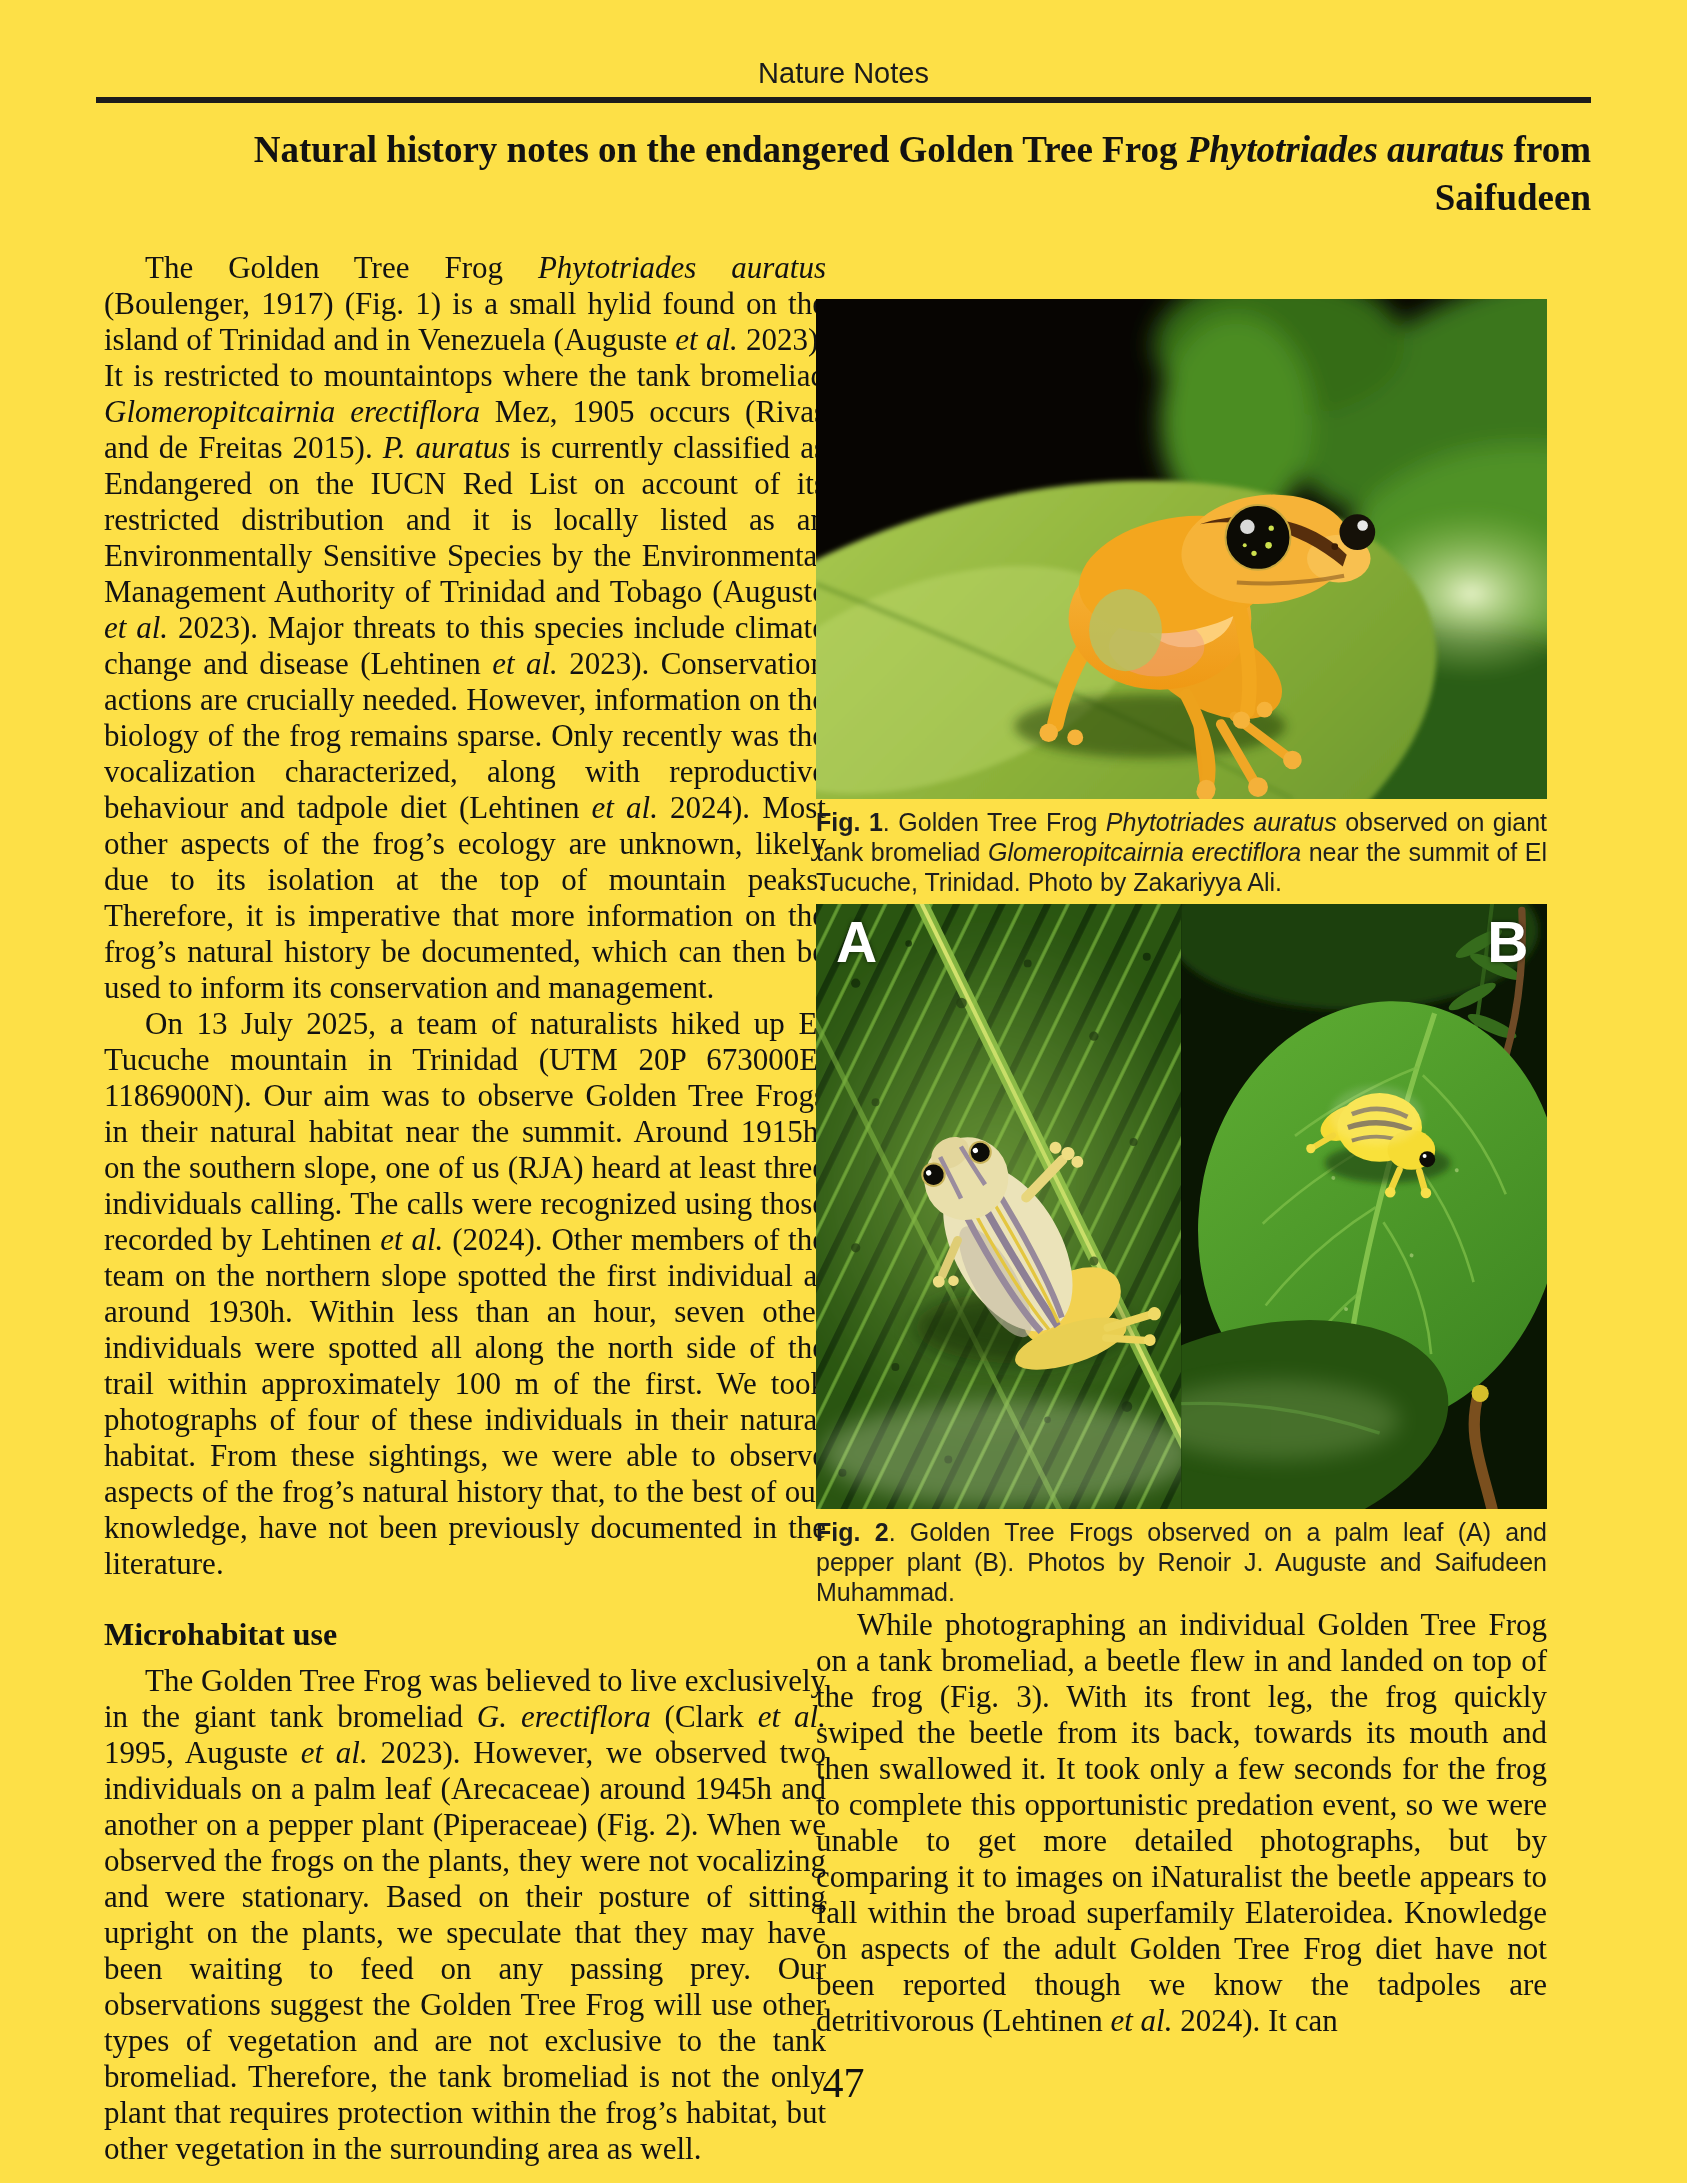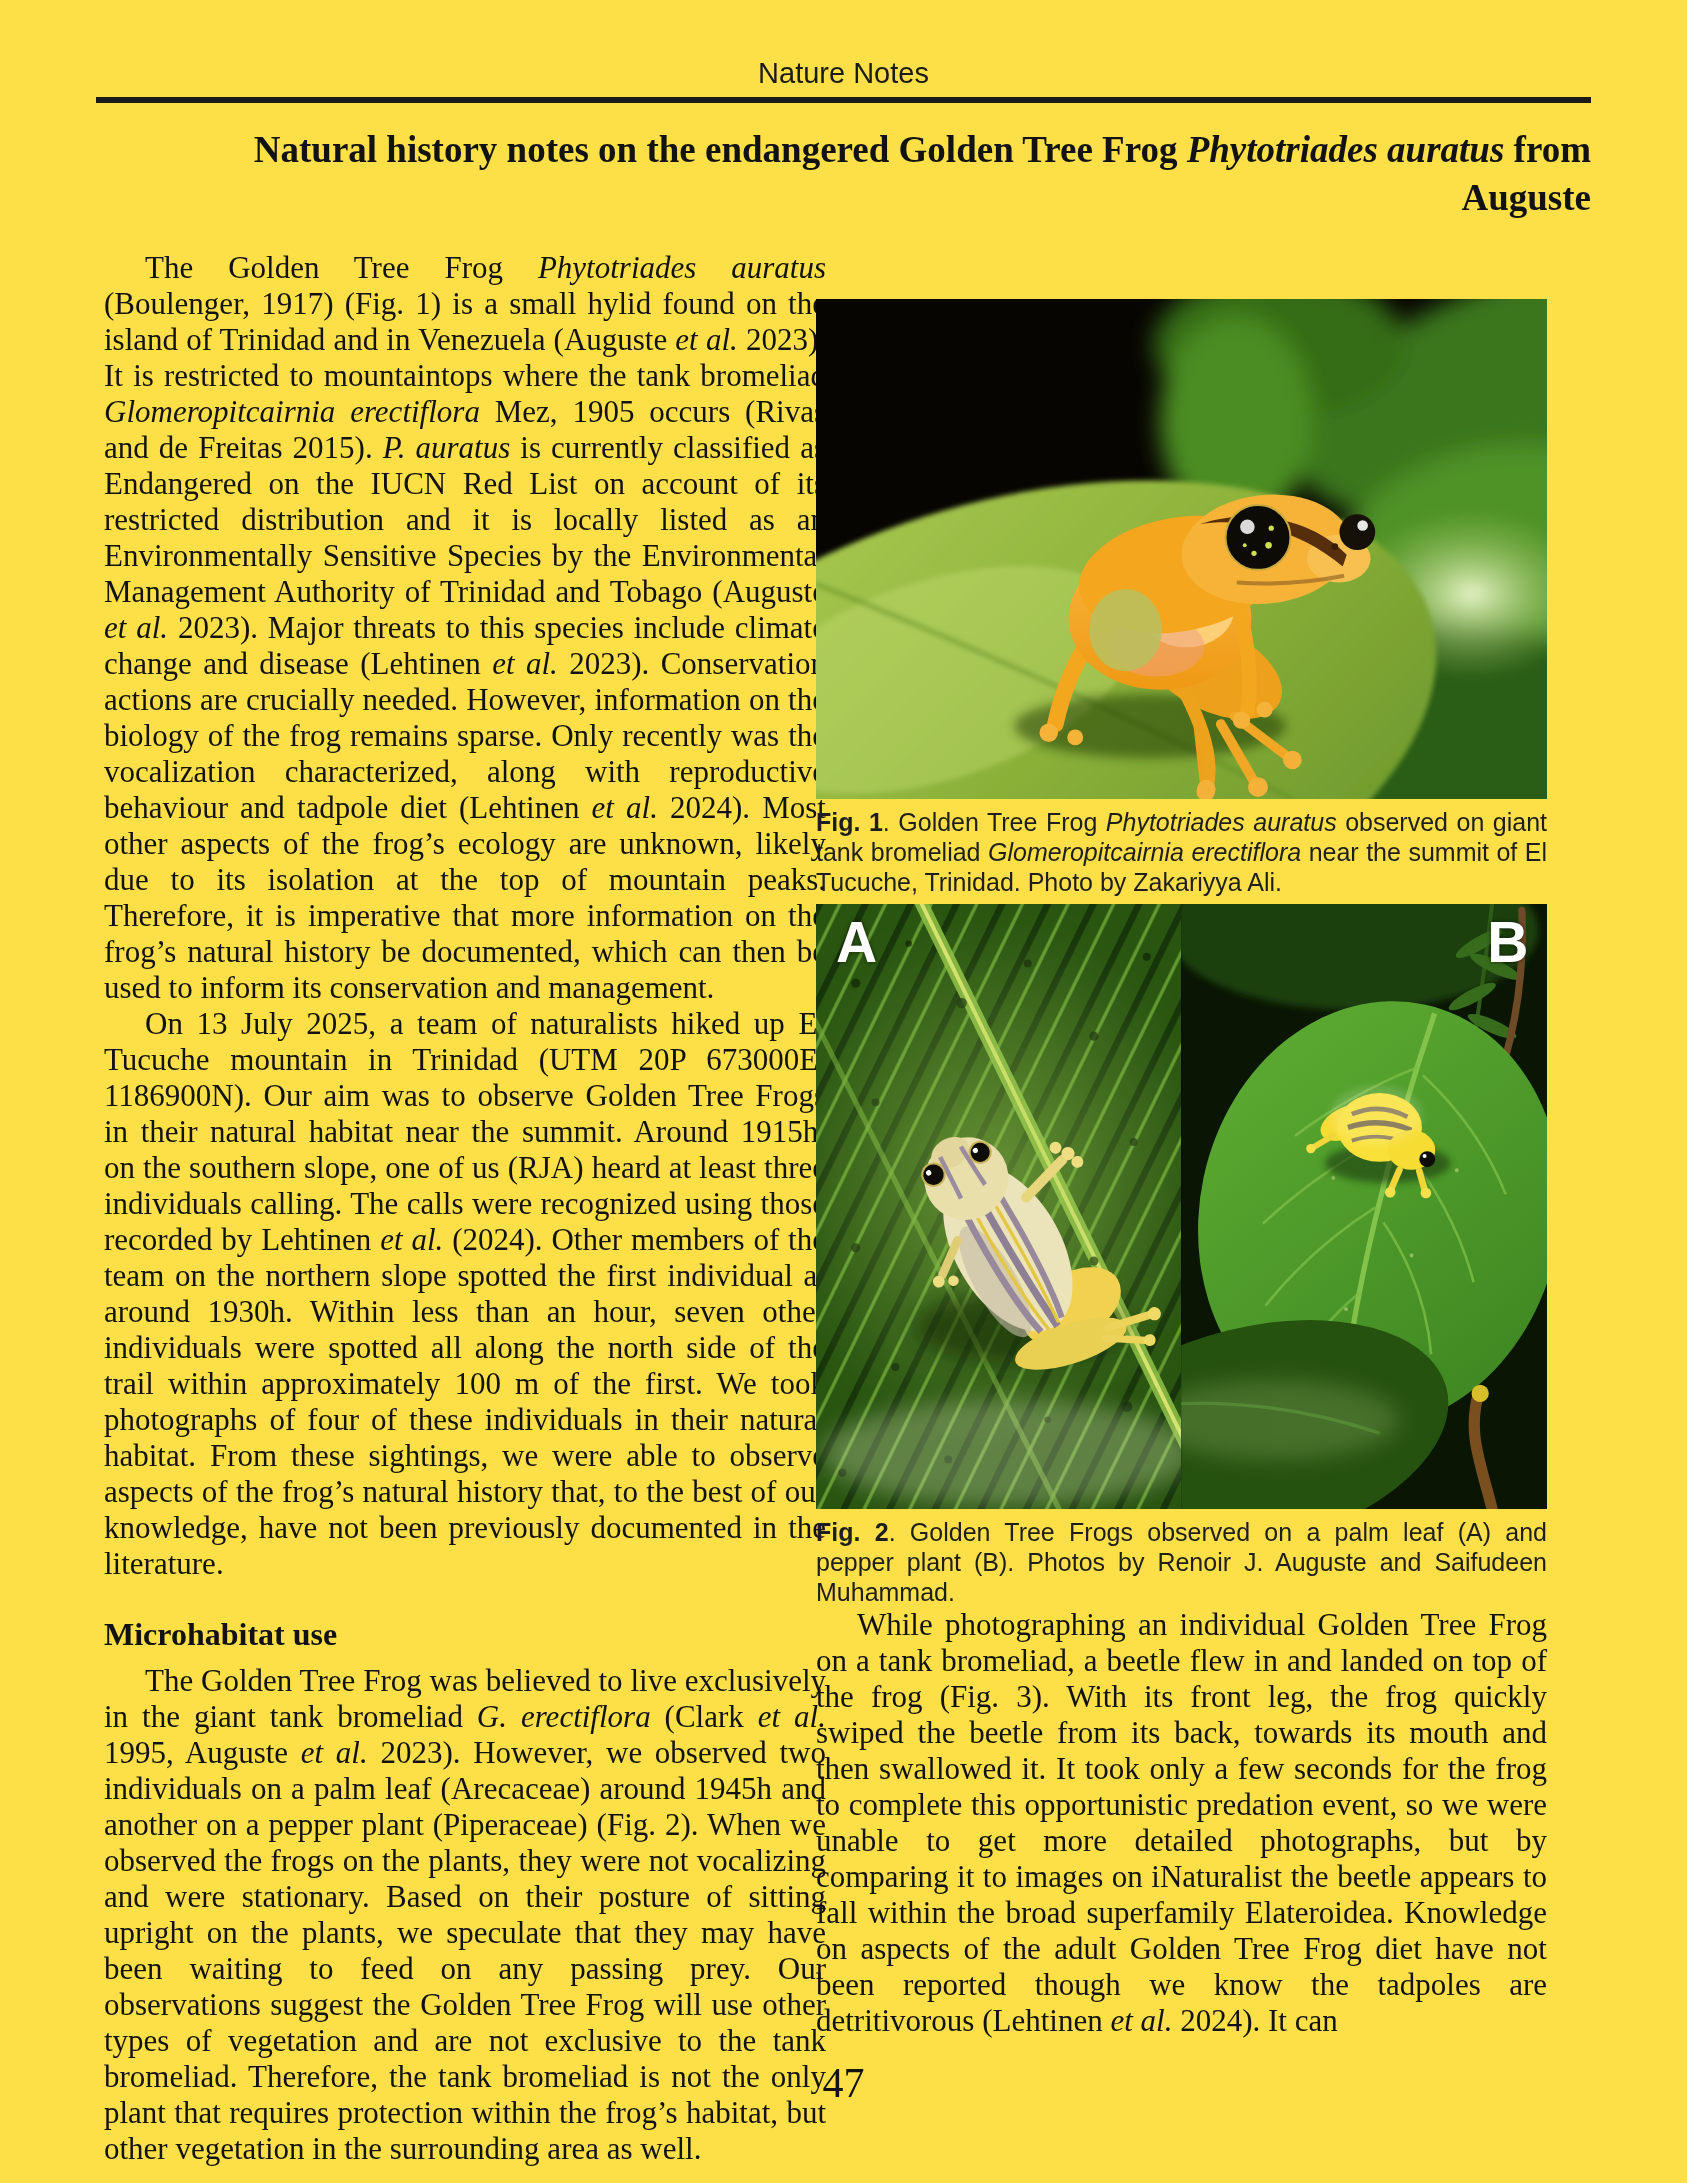--- a/index.html
+++ b/index.html
@@ -32,21 +32,21 @@
 </head>
 <body>
 
 <div class="page">
 
   <div class="running-head">Nature Notes</div>
   <div class="head-rule"></div>
 
   <div class="title">
     <div>Natural history notes on the endangered Golden Tree Frog <i>Phytotriades auratus</i> from</div>
-    <div>Auguste</div>
+    <div>Saifudeen</div>
   </div>
 
   <div class="col col-left">
     <p class="body">The Golden Tree Frog <i>Phytotriades auratus</i> (Boulenger, 1917) (Fig. 1) is a small hylid found on the island of Trinidad and in Venezuela (Auguste <i>et al.</i> 2023). It is restricted to mountaintops where the tank bromeliad <i>Glomeropitcairnia erectiflora</i> Mez, 1905 occurs (Rivas and de Freitas 2015). <i>P. auratus</i> is currently classified as Endangered on the IUCN Red List on account of its restricted distribution and it is locally listed as an Environmentally Sensitive Species by the Environmental Management Authority of Trinidad and Tobago (Auguste <i>et al.</i> 2023). Major threats to this species include climate change and disease (Lehtinen <i>et al.</i> 2023). Conservation actions are crucially needed. However, information on the biology of the frog remains sparse. Only recently was the vocalization characterized, along with reproductive behaviour and tadpole diet (Lehtinen <i>et al.</i> 2024). Most other aspects of the frog’s ecology are unknown, likely due to its isolation at the top of mountain peaks. Therefore, it is imperative that more information on the frog’s natural history be documented, which can then be used to inform its conservation and management.</p>
     <p class="body">On 13 July 2025, a team of naturalists hiked up El Tucuche mountain in Trinidad (UTM 20P 673000E, 1186900N). Our aim was to observe Golden Tree Frogs in their natural habitat near the summit. Around 1915h, on the southern slope, one of us (RJA) heard at least three individuals calling. The calls were recognized using those recorded by Lehtinen <i>et al.</i> (2024). Other members of the team on the northern slope spotted the first individual at around 1930h. Within less than an hour, seven other individuals were spotted all along the north side of the trail within approximately 100 m of the first. We took photographs of four of these individuals in their natural habitat. From these sightings, we were able to observe aspects of the frog’s natural history that, to the best of our knowledge, have not been previously documented in the literature.</p>
     <h2 class="sect">Microhabitat use</h2>
     <p class="body">The Golden Tree Frog was believed to live exclusively in the giant tank bromeliad <i>G. erectiflora</i> (Clark <i>et al.</i> 1995, Auguste <i>et al.</i> 2023). However, we observed two individuals on a palm leaf (Arecaceae) around 1945h and another on a pepper plant (Piperaceae) (Fig. 2). When we observed the frogs on the plants, they were not vocalizing and were stationary. Based on their posture of sitting upright on the plants, we speculate that they may have been waiting to feed on any passing prey. Our observations suggest the Golden Tree Frog will use other types of vegetation and are not exclusive to the tank bromeliad. Therefore, the tank bromeliad is not the only plant that requires protection within the frog’s habitat, but other vegetation in the surrounding area as well.</p>
   </div>
 
   <div class="col col-right">

